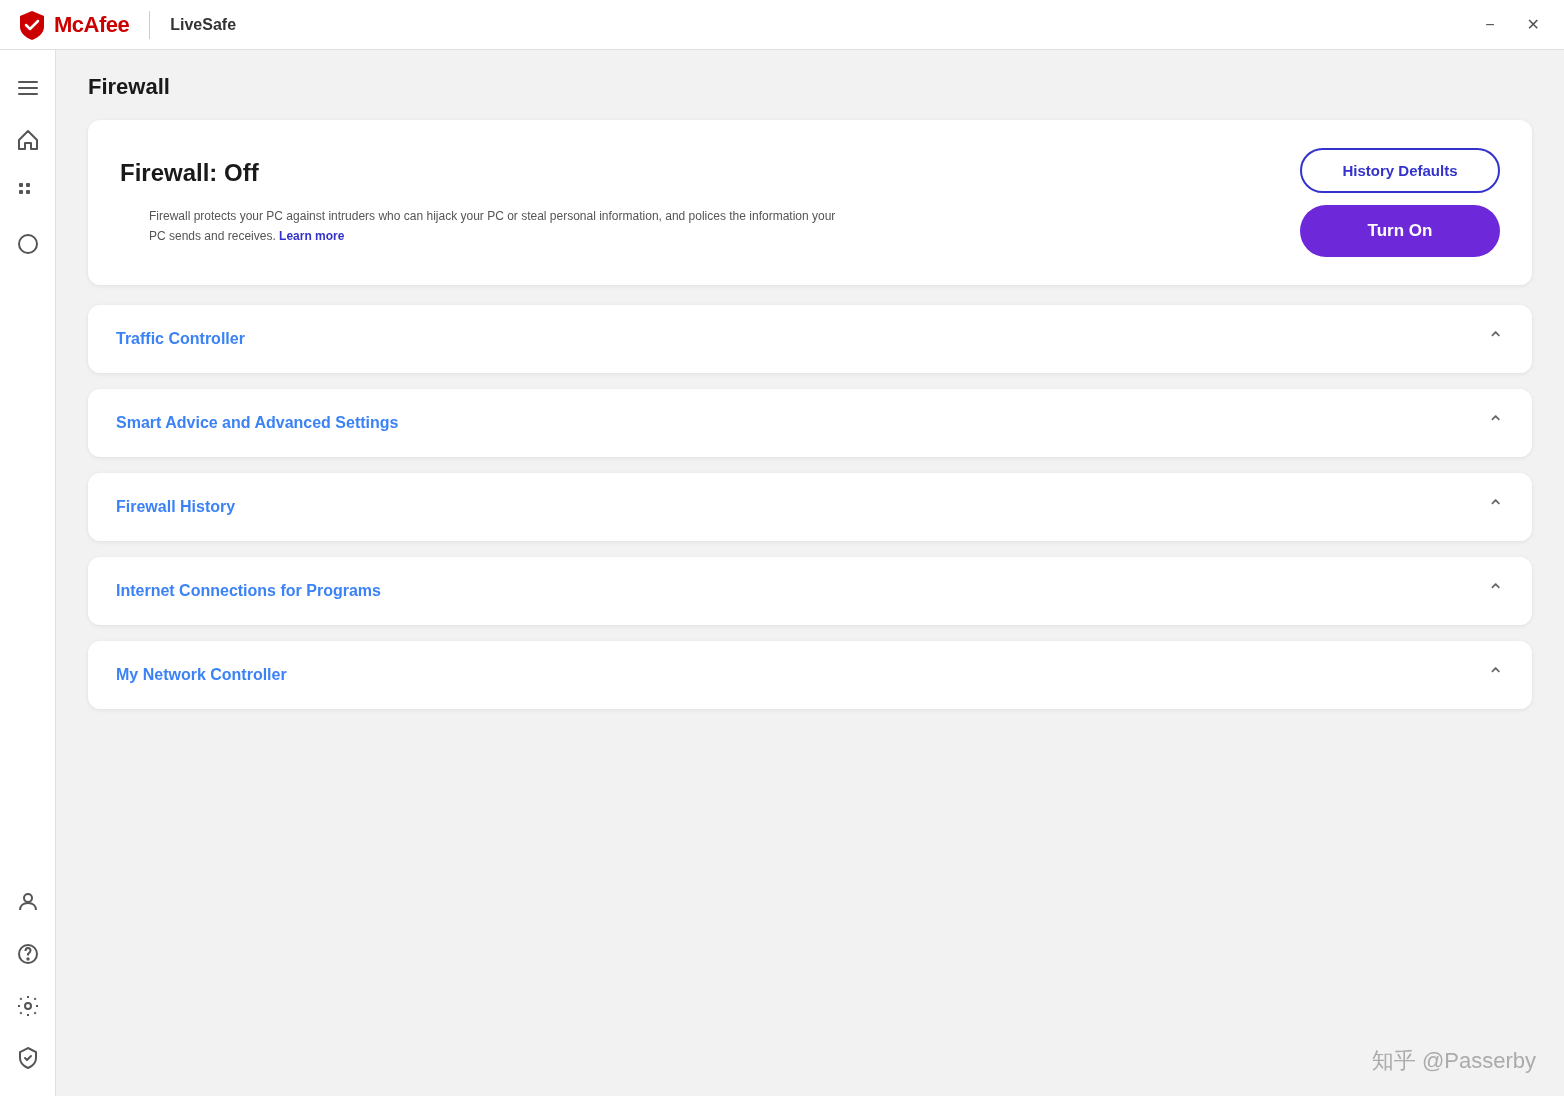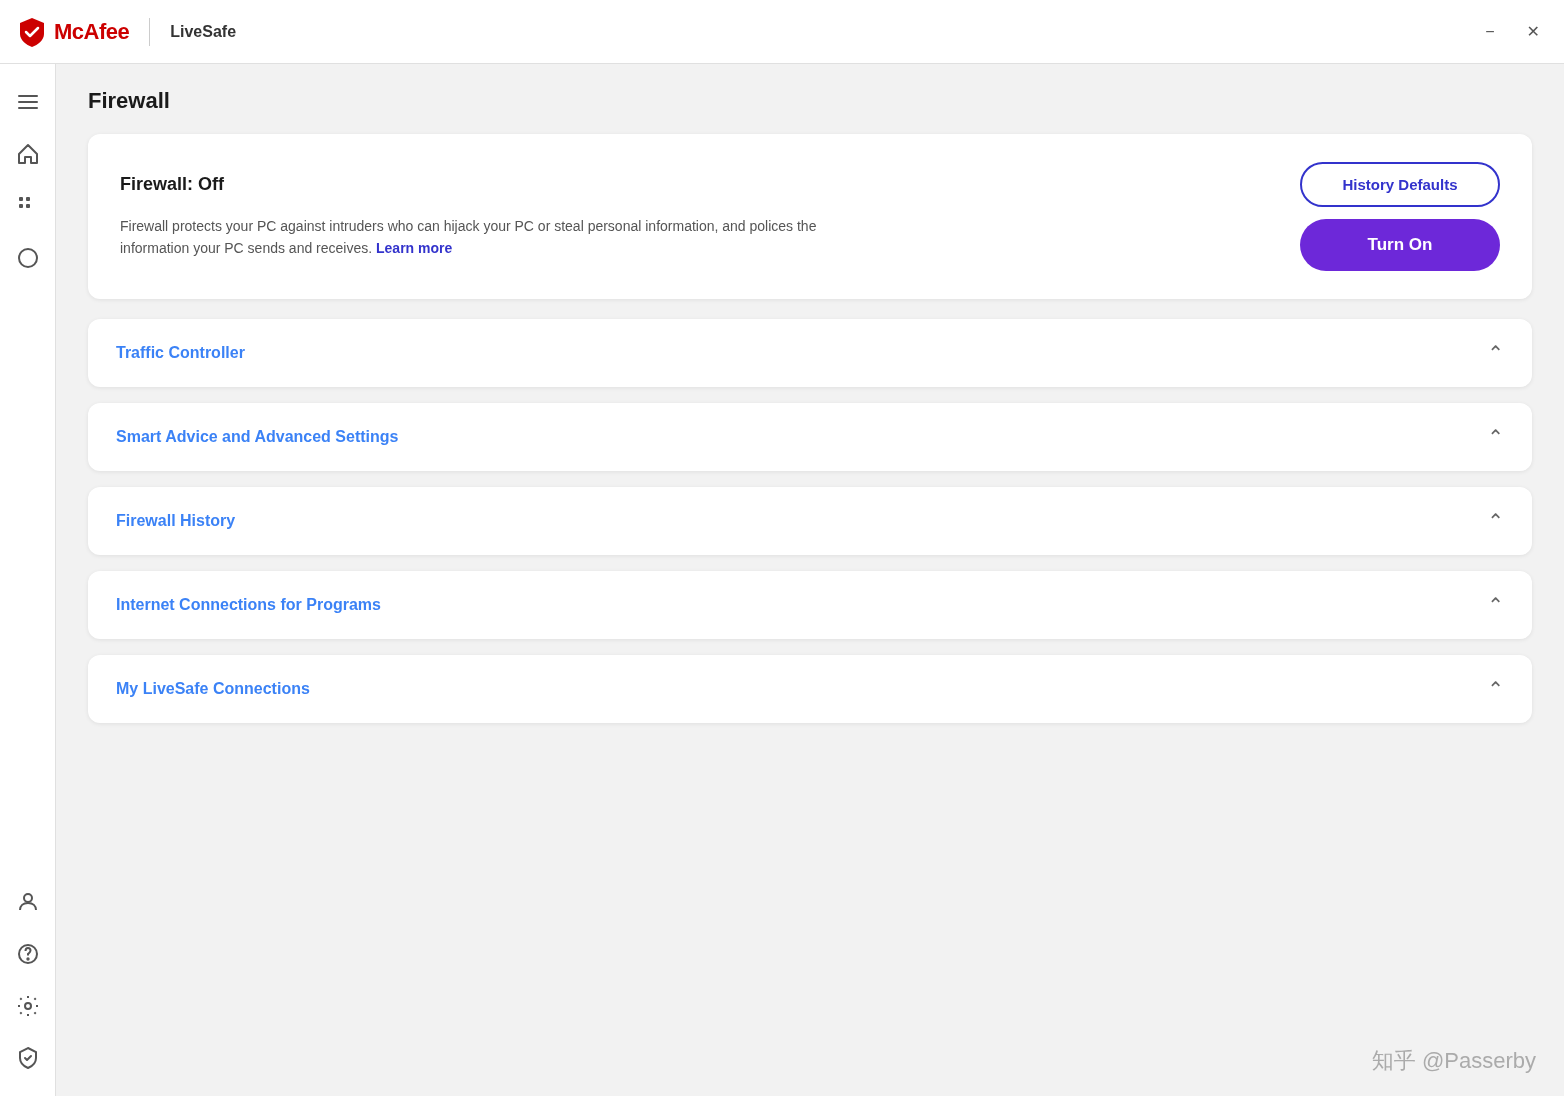--- a/index.html
+++ b/index.html
@@ -11,21 +11,21 @@
       height: 1096px;
       overflow: hidden;
       display: flex;
       flex-direction: column;
     }
 
     
     .title-bar {
       background: #fff;
       border-bottom: 1px solid #e0e0e0;
-      height: 64px;
+      height: 50px;
       display: flex;
       align-items: center;
       padding: 0 16px;
       flex-shrink: 0;
     }
 
     .logo-area {
       display: flex;
       align-items: center;
       gap: 8px;
@@ -147,31 +147,32 @@
       display: flex;
       align-items: center;
       justify-content: space-between;
       margin-bottom: 20px;
       box-shadow: 0 1px 4px rgba(0,0,0,0.08);
     }
 
     .firewall-info { flex: 1; }
 
     .firewall-status-title {
-      font-size: 18px;
+      font-size: 24px;
       font-weight: 800;
       color: #1a1a1a;
       margin-bottom: 20px;
     }
 
     .firewall-description {
-      font-size: 14px;
+      font-size: 12px;
       color: #555;
       line-height: 1.6;
       max-width: 700px;
+      margin-left: 29px;
     }
 
     .firewall-description .learn-more {
       color: #3333cc;
       font-weight: 600;
       text-decoration: none;
       cursor: pointer;
     }
 
     .firewall-actions {
@@ -363,21 +364,21 @@
     </div>
         <div class="section-card">
       <span class="section-card-title">Firewall History</span>
       <span class="chevron-icon">⌃</span>
     </div>
         <div class="section-card">
       <span class="section-card-title">Internet Connections for Programs</span>
       <span class="chevron-icon">⌃</span>
     </div>
         <div class="section-card">
-      <span class="section-card-title">My LiveSafe Connections</span>
+      <span class="section-card-title">My Network Controller</span>
       <span class="chevron-icon">⌃</span>
     </div>
       </div>
 
   </div>
 </div>
 
 <div class="watermark">知乎 @Passerby</div>
 
 </body></html>

